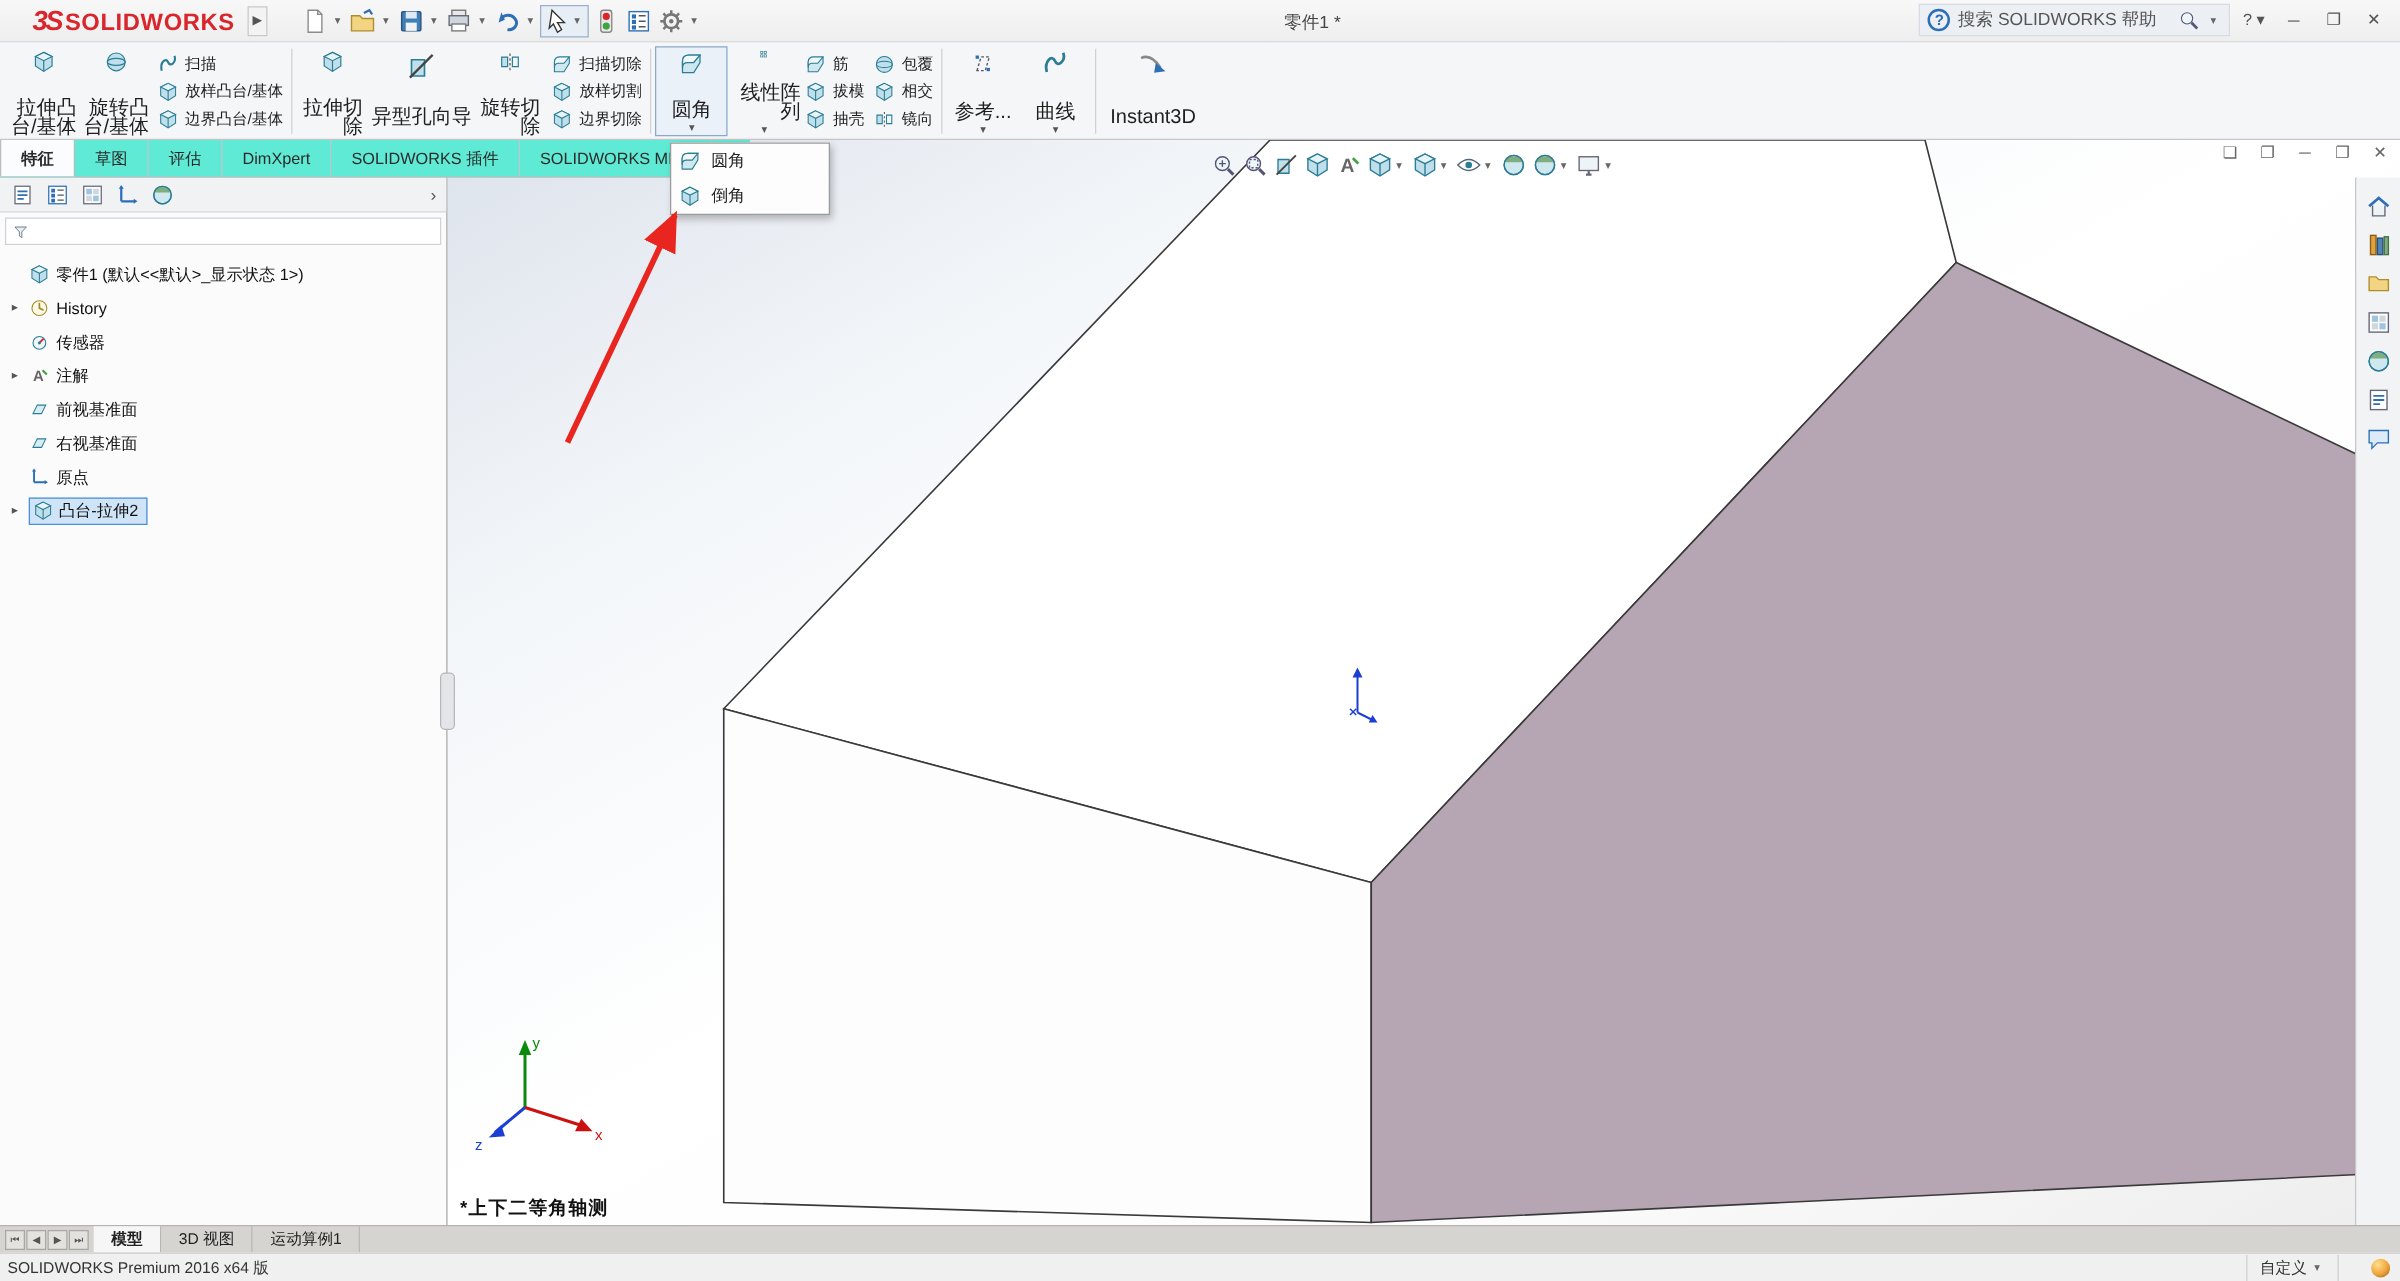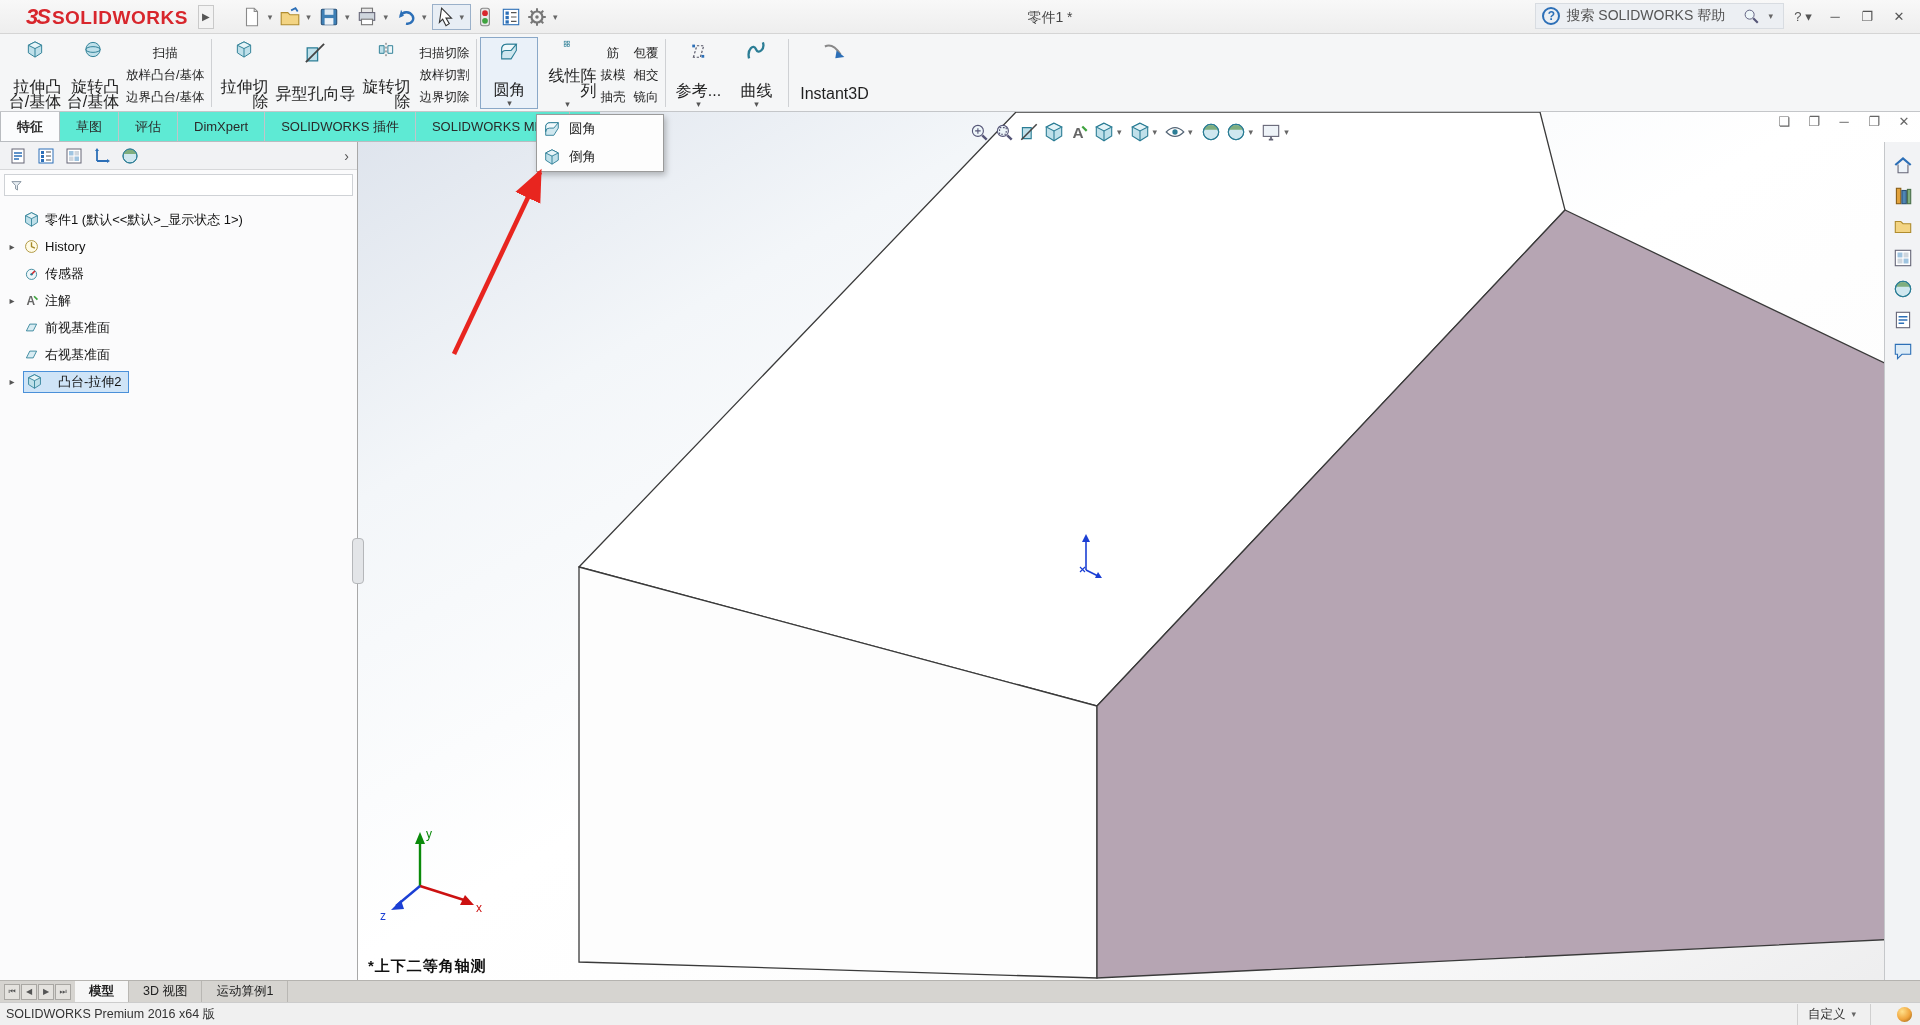--- a/index.html
+++ b/index.html
@@ -29,21 +29,21 @@
   .ribbon { position:absolute; left:0; top:34px; width:1920px; height:78px; background:#f5f6f7; border-bottom:1px solid #c4c6c9; display:flex; align-items:stretch; padding:3px 6px 2px 6px; }
   .rgroup { display:flex; align-items:stretch; }
   .rdiv { width:1px; background:#cfd1d4; margin:2px 3px; }
   .bigbtn { width:58px; display:flex; flex-direction:column; align-items:center; justify-content:flex-start; padding-top:3px; position:relative; }
   .bigbtn.wide { width:84px; }
   .bigbtn svg { width:26px; height:26px; }
   .blabel { font-size:16px; line-height:15px; text-align:right; white-space:pre-line; margin-top:20px; color:#1f1f1f; }
   .flyarrow { font-size:9px; color:#555; margin-top:1px; }
   .pressed { border:1px solid #8aa8c8; background:#eaf1f9; }
   .smallcol { display:flex; flex-direction:column; justify-content:space-between; padding:3px 4px; }
-  .smallbtn { display:flex; align-items:center; gap:5px; height:22px;flex-direction:column; }
+  .smallbtn { display:flex; align-items:center; gap:5px; height:22px; }
   .smallbtn svg { width:17px; height:17px; }
   .slabel { font-size:12.5px; color:#1f1f1f; white-space:nowrap; }
 
   
   .tabstrip { position:absolute; left:0; top:112px; width:600px; height:30px; background:#5eead4; border-bottom:1px solid #b9bcc0; display:flex; align-items:stretch; z-index:5; }
   .ctab { padding:0 16px; display:flex; align-items:center; font-size:13px; color:#2a2a2a; border-right:1px solid #c2c5c9; }
   .ctab.active { background:#fbfcfd; border-right:1px solid #b9bcc0; border-left:1px solid #b9bcc0; font-weight:bold; }
   .doc-controls { position:absolute; right:6px; top:114px; display:flex; gap:10px; z-index:6; color:#666; font-size:13px; }
   .doc-controls span { width:20px; text-align:center; }
 
@@ -62,21 +62,21 @@
   .lp-tabs svg { width:20px; height:20px; }
   .lp-collapse { margin-left:auto; color:#555; font-size:14px; }
   .lp-filter { margin:4px 4px; height:22px; border:1px solid #cfd2d6; background:#fff; display:flex; align-items:center; padding:0 5px; gap:6px; }
   .lp-filter svg { width:13px; height:13px; }
   .tree { padding:6px 2px; }
   .trow { display:flex; align-items:center; height:27px; gap:5px; padding-left:4px; }
   .texp { width:12px; font-size:10px; color:#555; text-align:center; }
   .tind { width:12px; }
   .trow svg { width:17px; height:17px; flex:0 0 auto; }
   .tlabel { font-size:13px; color:#111; white-space:nowrap; }
-  .sel-box { display:flex; align-items:center; gap:15px; background:#cfe4f7; border:1px solid #4a90d9; padding:1px 6px 1px 2px; }
+  .sel-box { display:flex; align-items:center; gap:4px; background:#cfe4f7; border:1px solid #4a90d9; padding:1px 6px 1px 2px; }
   .splitgrip { position:absolute; left:352px; top:538px; width:12px; height:46px; background:#e3e5e8; border:1px solid #b5b7ba; border-radius:4px; z-index:5; }
 
   
   .taskpane { position:absolute; right:0; top:142px; width:36px; height:838px; background:#f2f3f5; border-left:1px solid #c5c7ca; z-index:6; display:flex; flex-direction:column; align-items:center; padding-top:12px; gap:9px; }
   .taskpane svg { width:22px; height:22px; }
 
   
   .menu { position:absolute; left:536px; top:114px; width:128px; background:#fdfdfd; border:1px solid #9b9b9b; box-shadow:2px 3px 6px rgba(0,0,0,.25); z-index:20; }
   .menu-item { display:flex; align-items:center; height:28px; gap:8px; padding:0 10px 0 6px; font-size:13.5px; }
   .menu-item svg { width:18px; height:18px; }
@@ -684,20 +684,27 @@
             <use href="#s-plane"></use>
           </svg>
         <span class="tlabel">前视基准面</span>
       </div>
       <div class="trow">
         <span class="tind"></span>
         <svg>
             <use href="#s-plane"></use>
           </svg>
         <span class="tlabel">右视基准面</span>
+      </div>
+      <div class="trow">
+        <span class="tind"></span>
+        <svg>
+            <use href="#s-origin"></use>
+          </svg>
+        <span class="tlabel">原点</span>
       </div>
       <div class="trow">
         <span class="texp">▸</span>
         <span class="sel-box">
           <svg>
               <use href="#s-cube"></use>
             </svg>
           <span class="tlabel">凸台-拉伸2</span>
         </span>
       </div>

